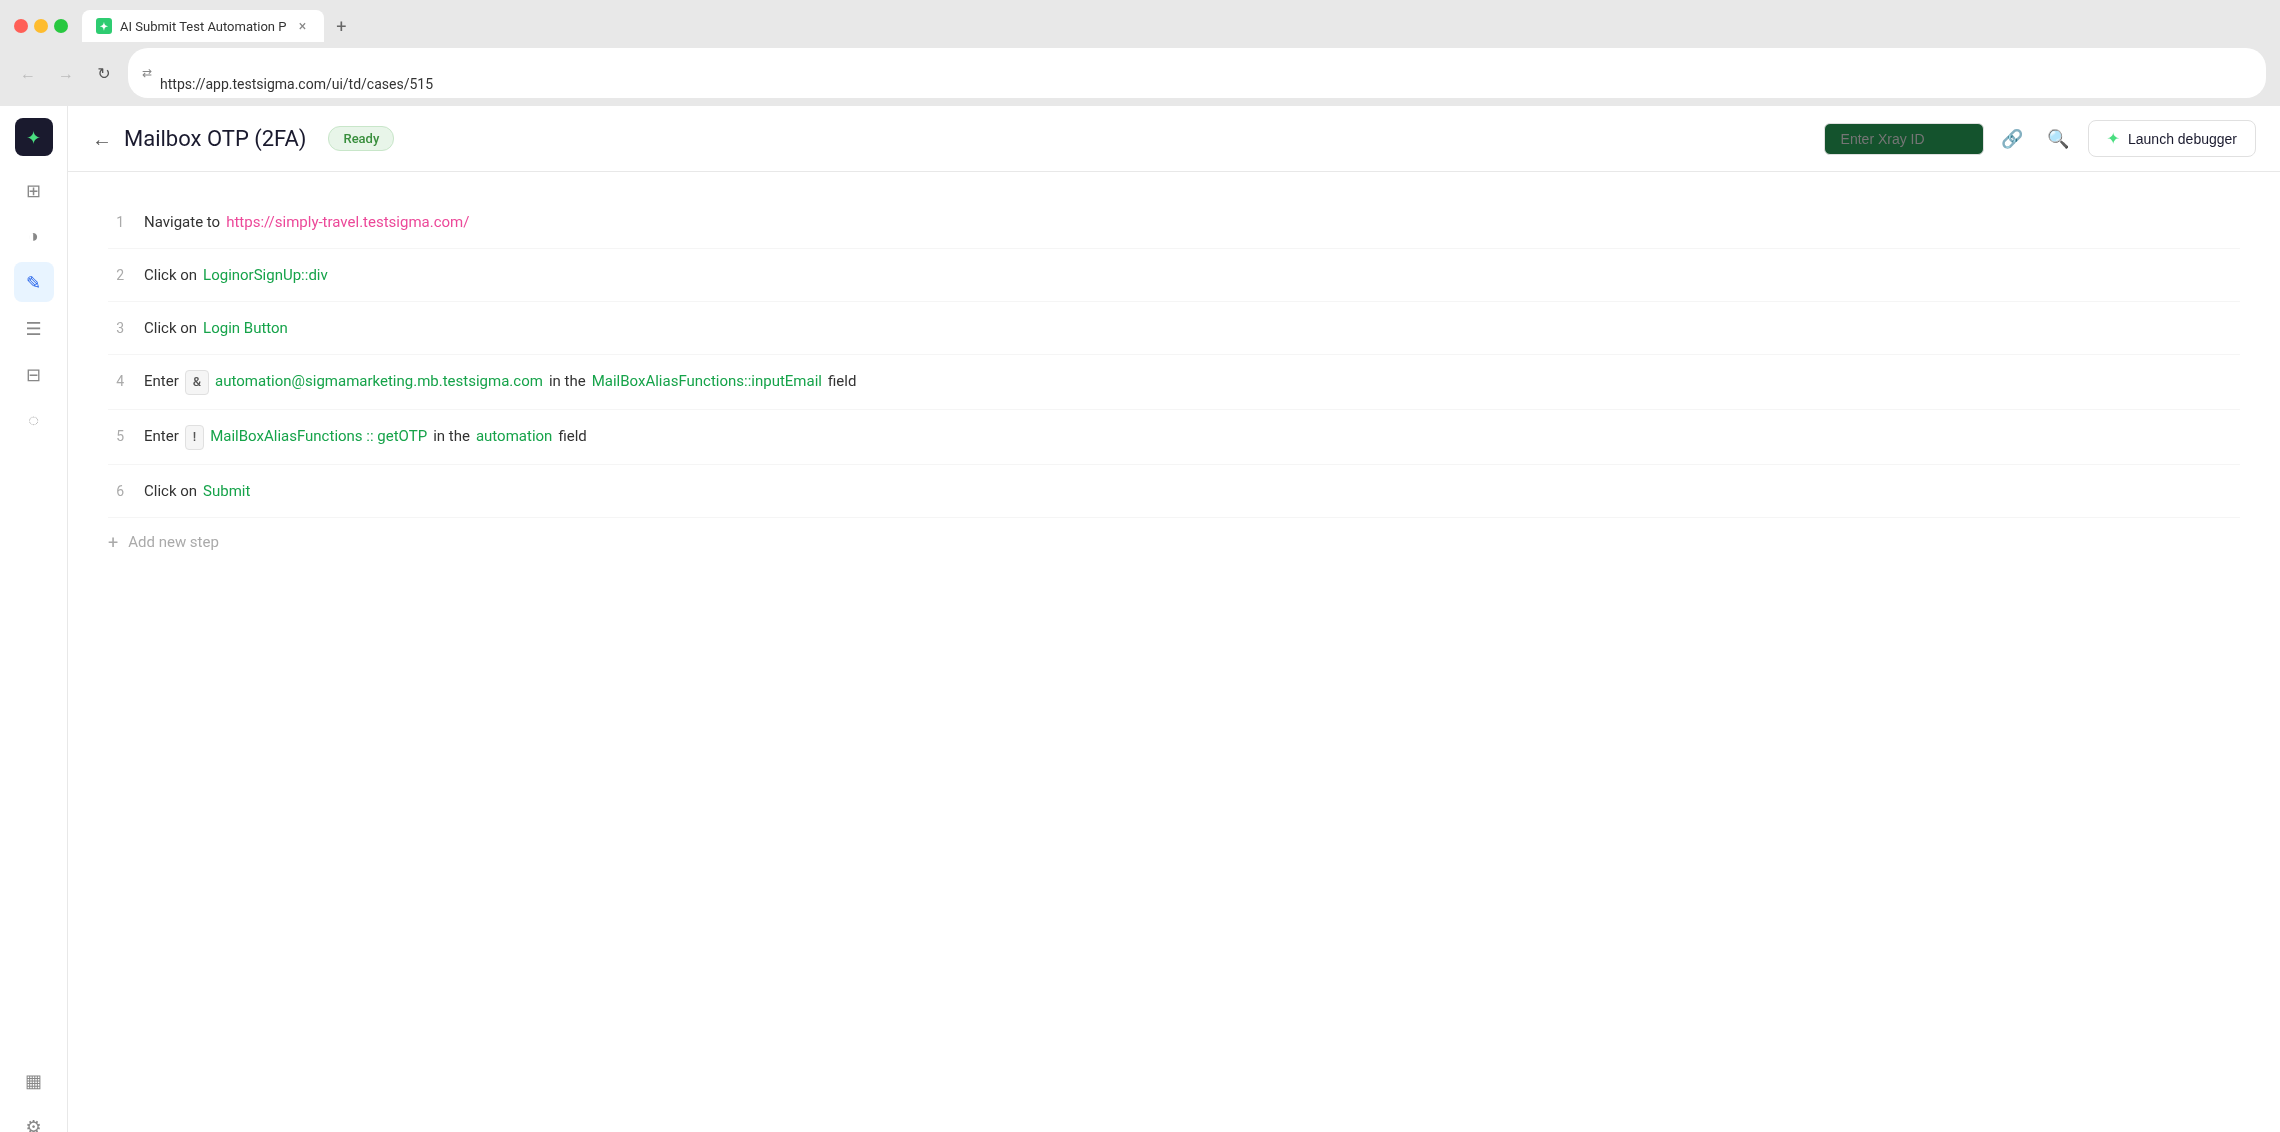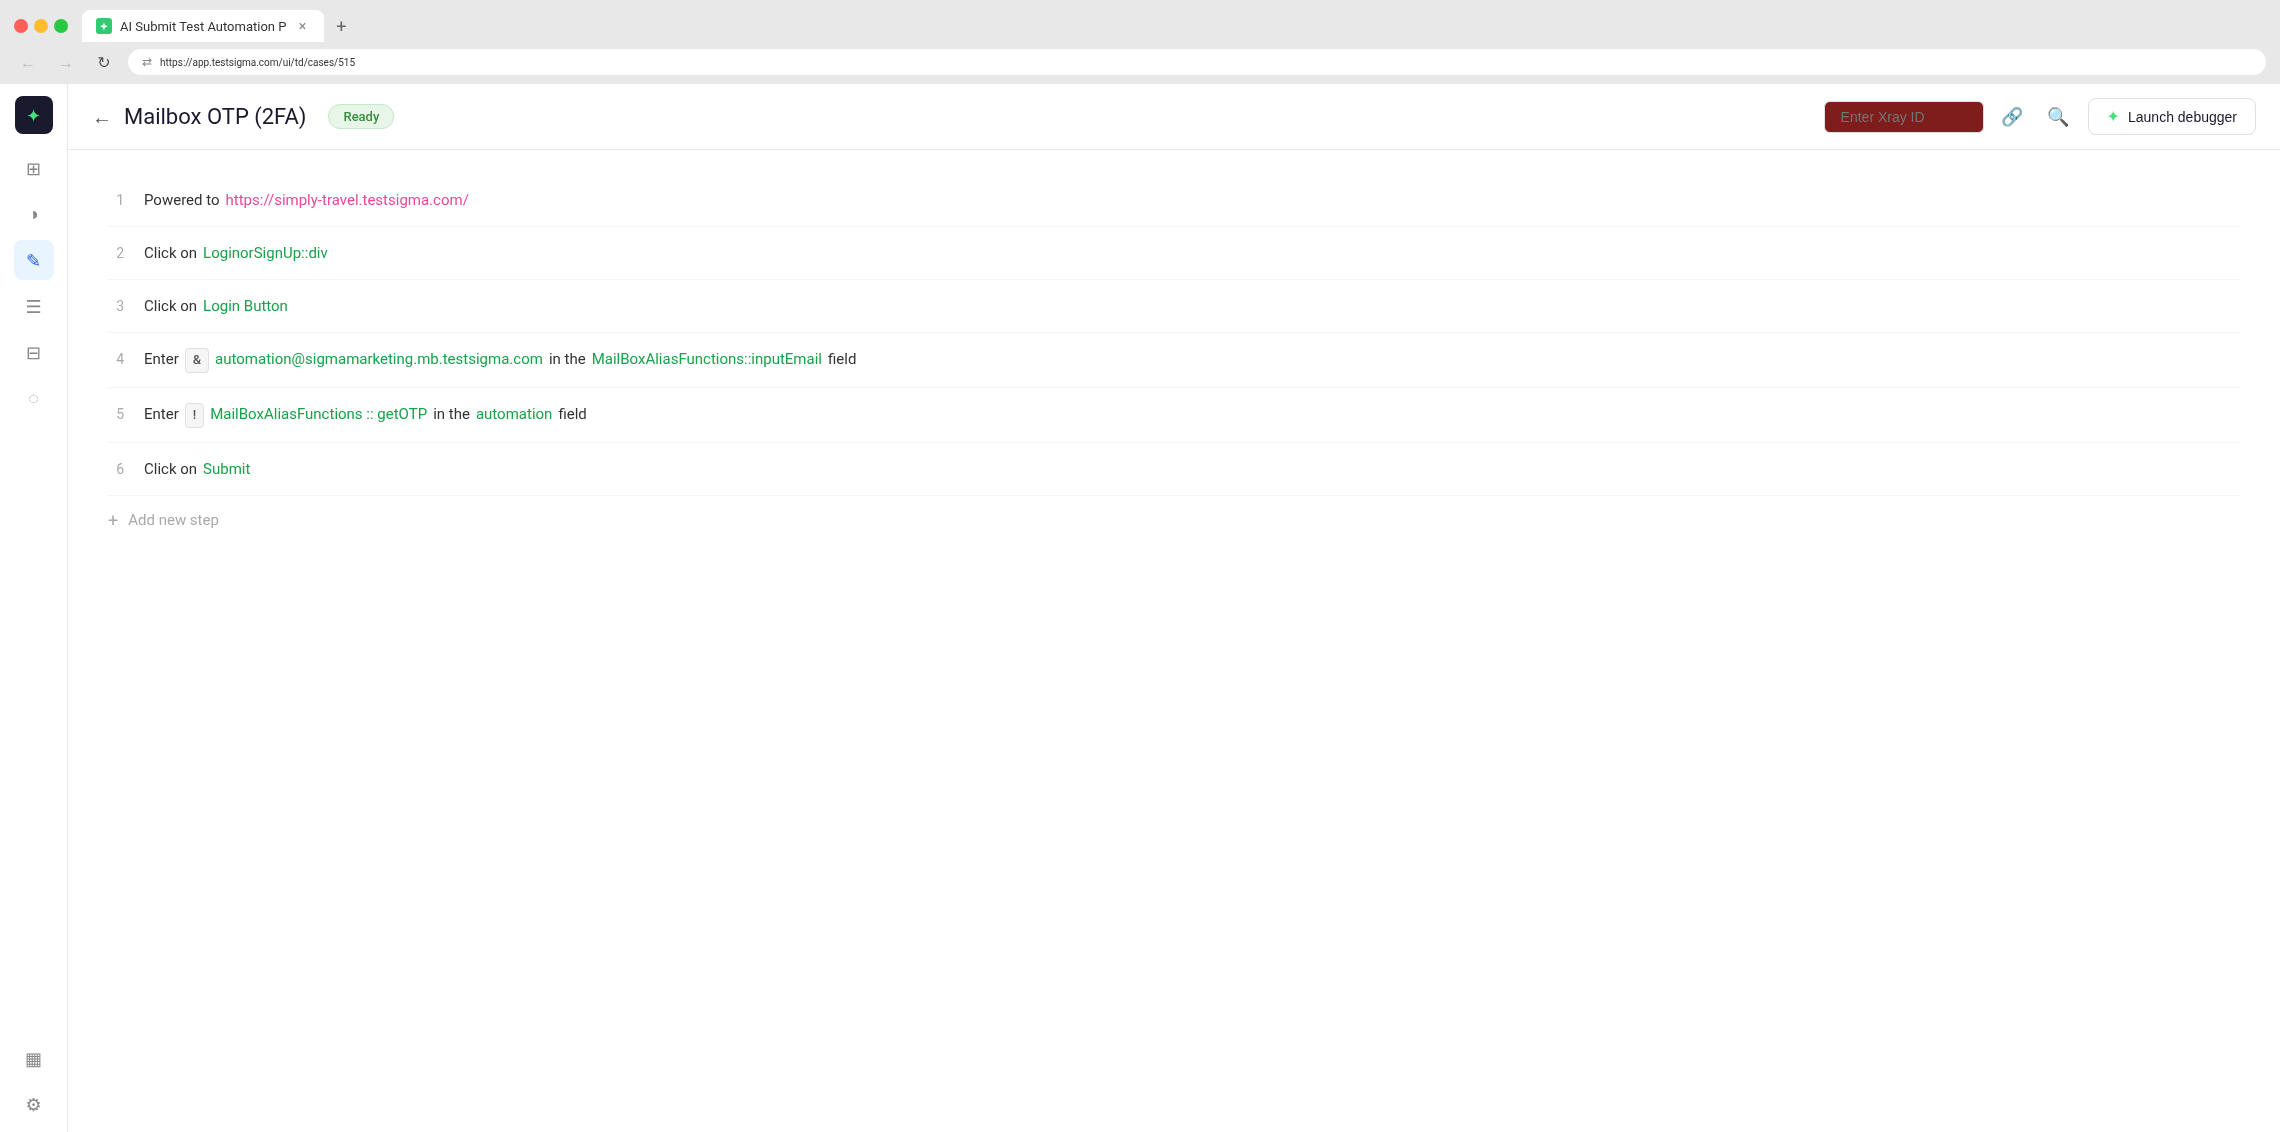--- a/index.html
+++ b/index.html
@@ -110,22 +110,23 @@
       color: #333;
       display: flex;
       align-items: center;
       gap: 8px;
     }
     .address-icon {
       color: #888;
       font-size: 12px;
     }
     .address-text {
-      font-size: 10px;
+      font-size: 14px;
       color: #333;
+      margin-top: 22px;
     }
 
     
     .app-layout {
       display: flex;
       background: #fff;
       height: calc(100vh - 80px);
     }
 
     
@@ -213,21 +214,21 @@
       gap: 12px;
     }
     .xray-input {
       border: 1px solid #e0e0e0;
       border-radius: 6px;
       padding: 7px 16px;
       font-size: 14px;
       color: #999;
       width: 160px;
       outline: none;
-      background: #7f1d1d;
+      background: #14532d;
     }
     .header-icon-btn {
       width: 34px;
       height: 34px;
       display: flex;
       align-items: center;
       justify-content: center;
       border-radius: 6px;
       cursor: pointer;
       color: #555;
@@ -398,21 +399,21 @@
           <span>Launch debugger</span>
         </button>
       </div>
     </div>
 
     <div class="steps-area">
 
       <div class="step-row">
         <span class="step-num">1</span>
         <div class="step-content">
-          <span class="step-keyword">Powered to</span>
+          <span class="step-keyword">Navigate to</span>
           <a class="step-link" href="#">https://simply-travel.testsigma.com/</a>
         </div>
       </div>
 
       <div class="step-row">
         <span class="step-num">2</span>
         <div class="step-content">
           <span class="step-keyword">Click on</span>
           <span class="step-element">LoginorSignUp::div</span>
         </div>

